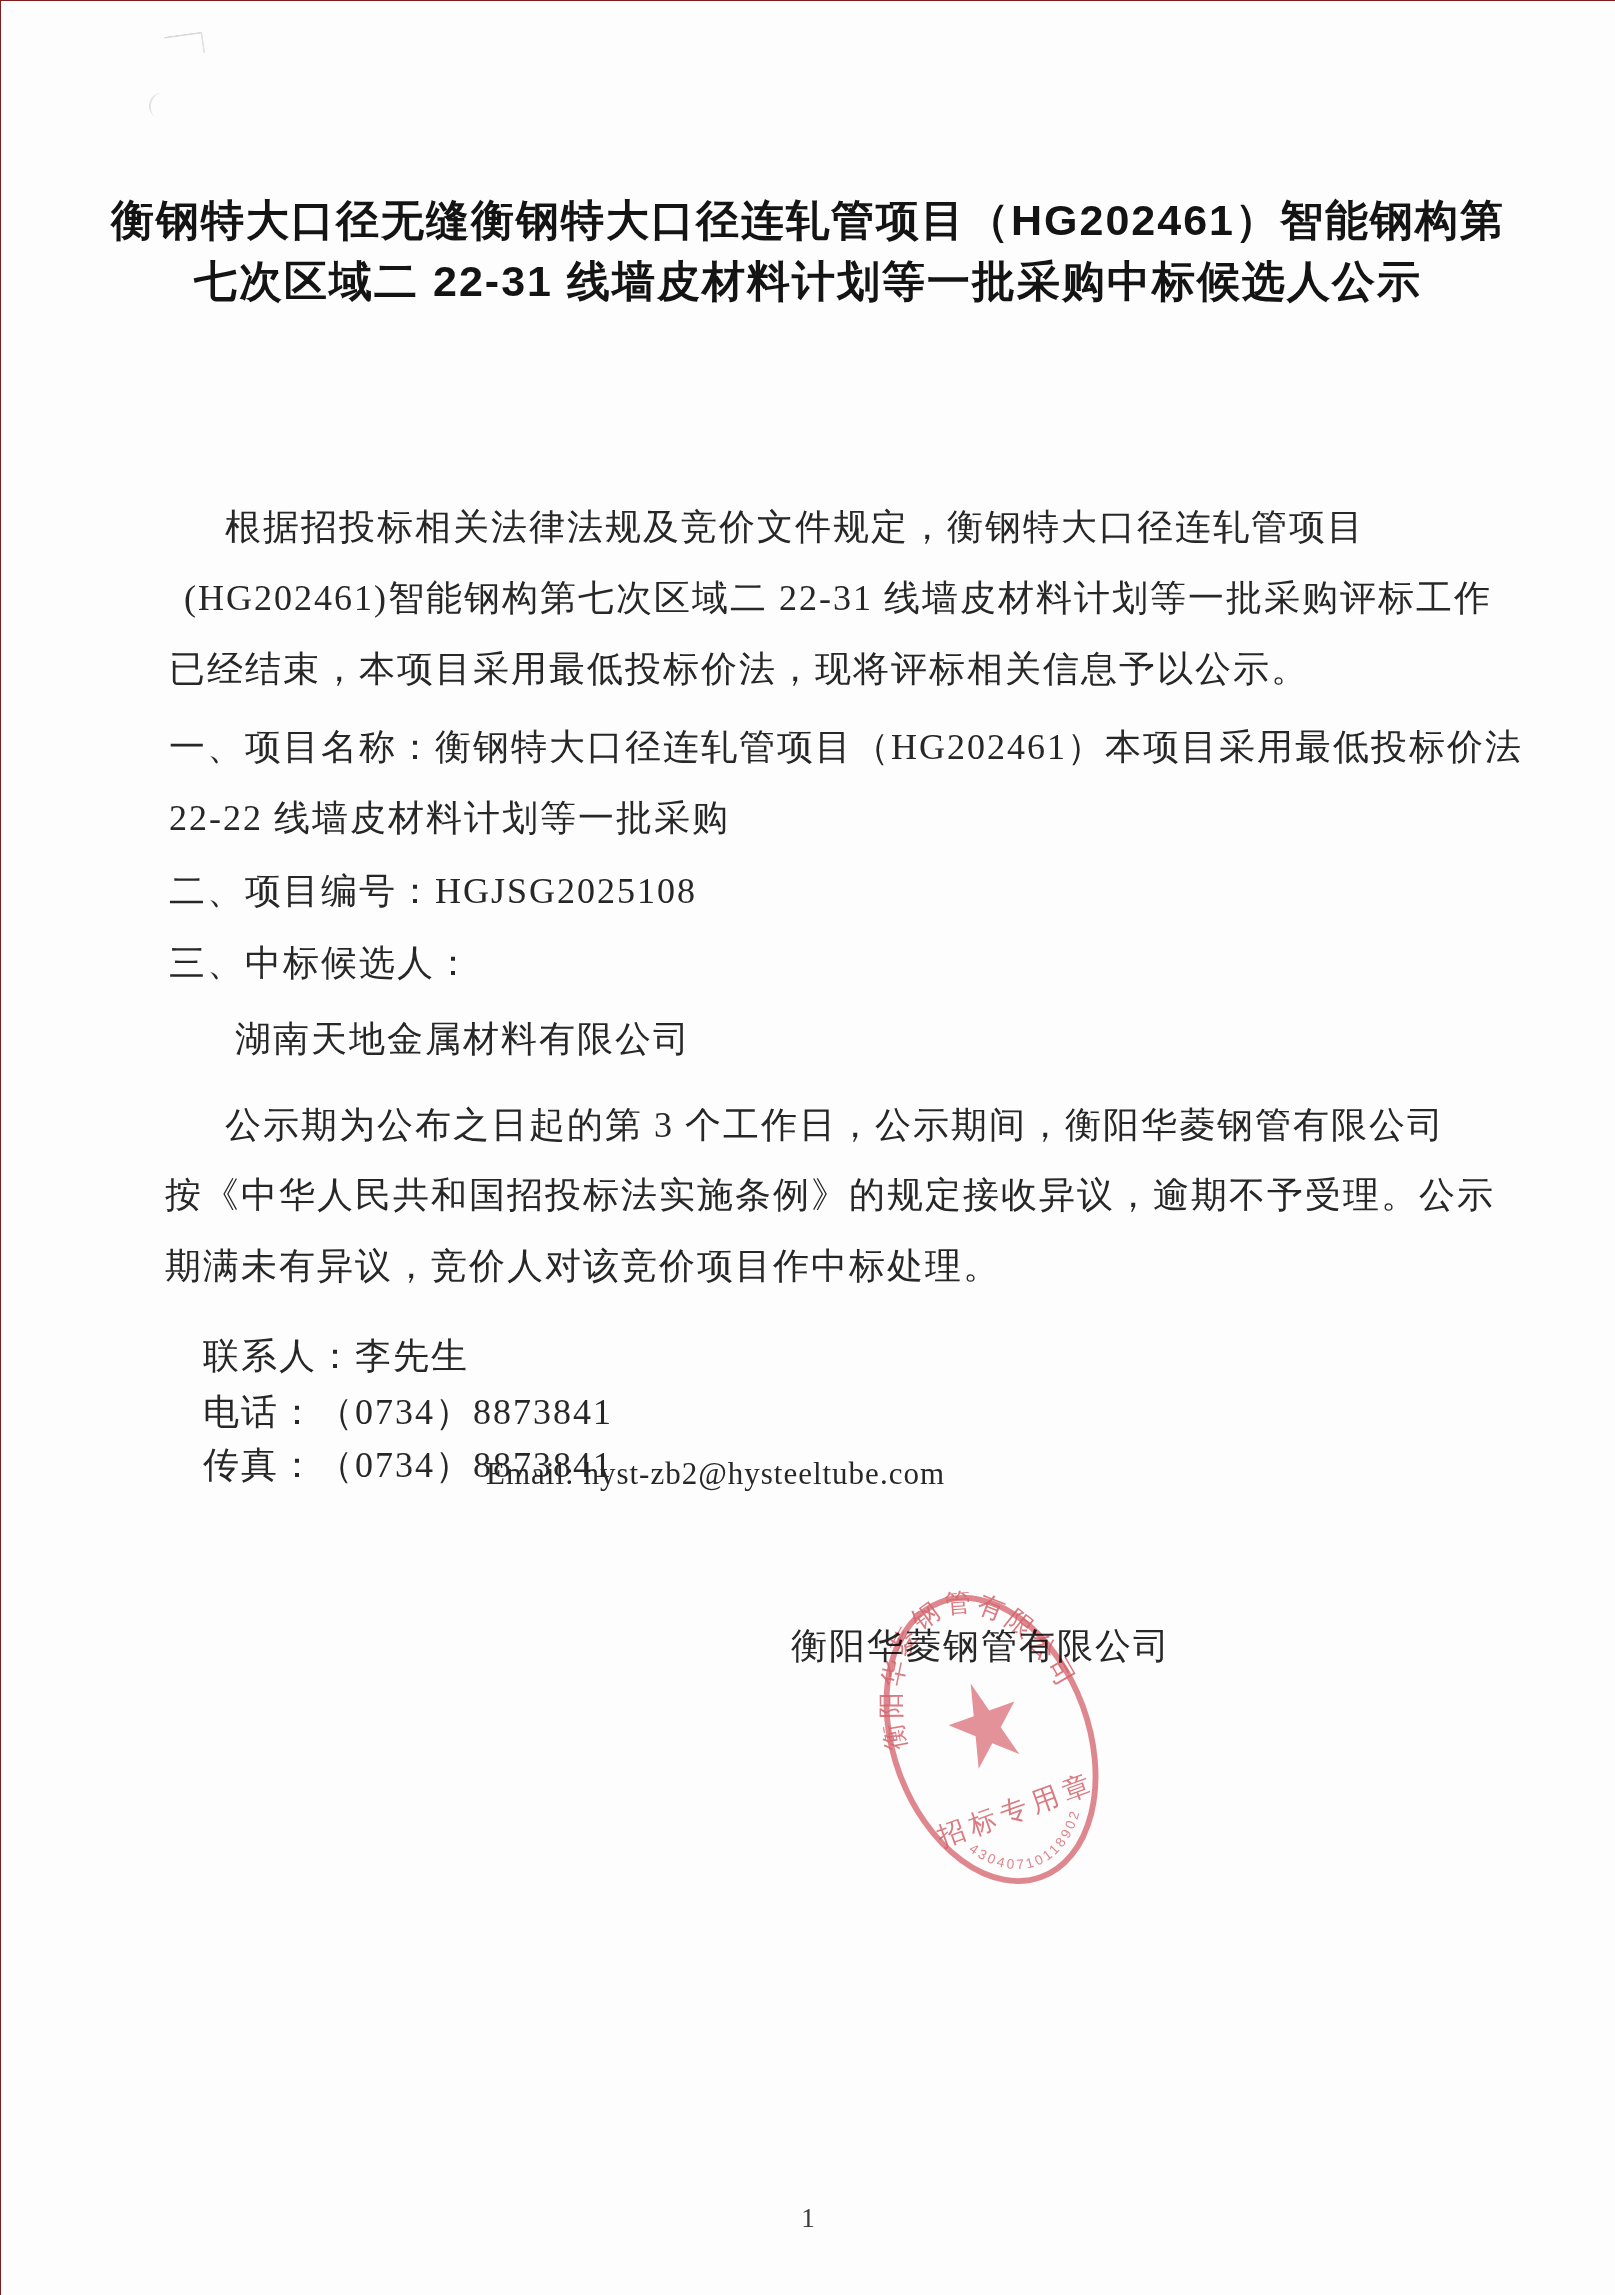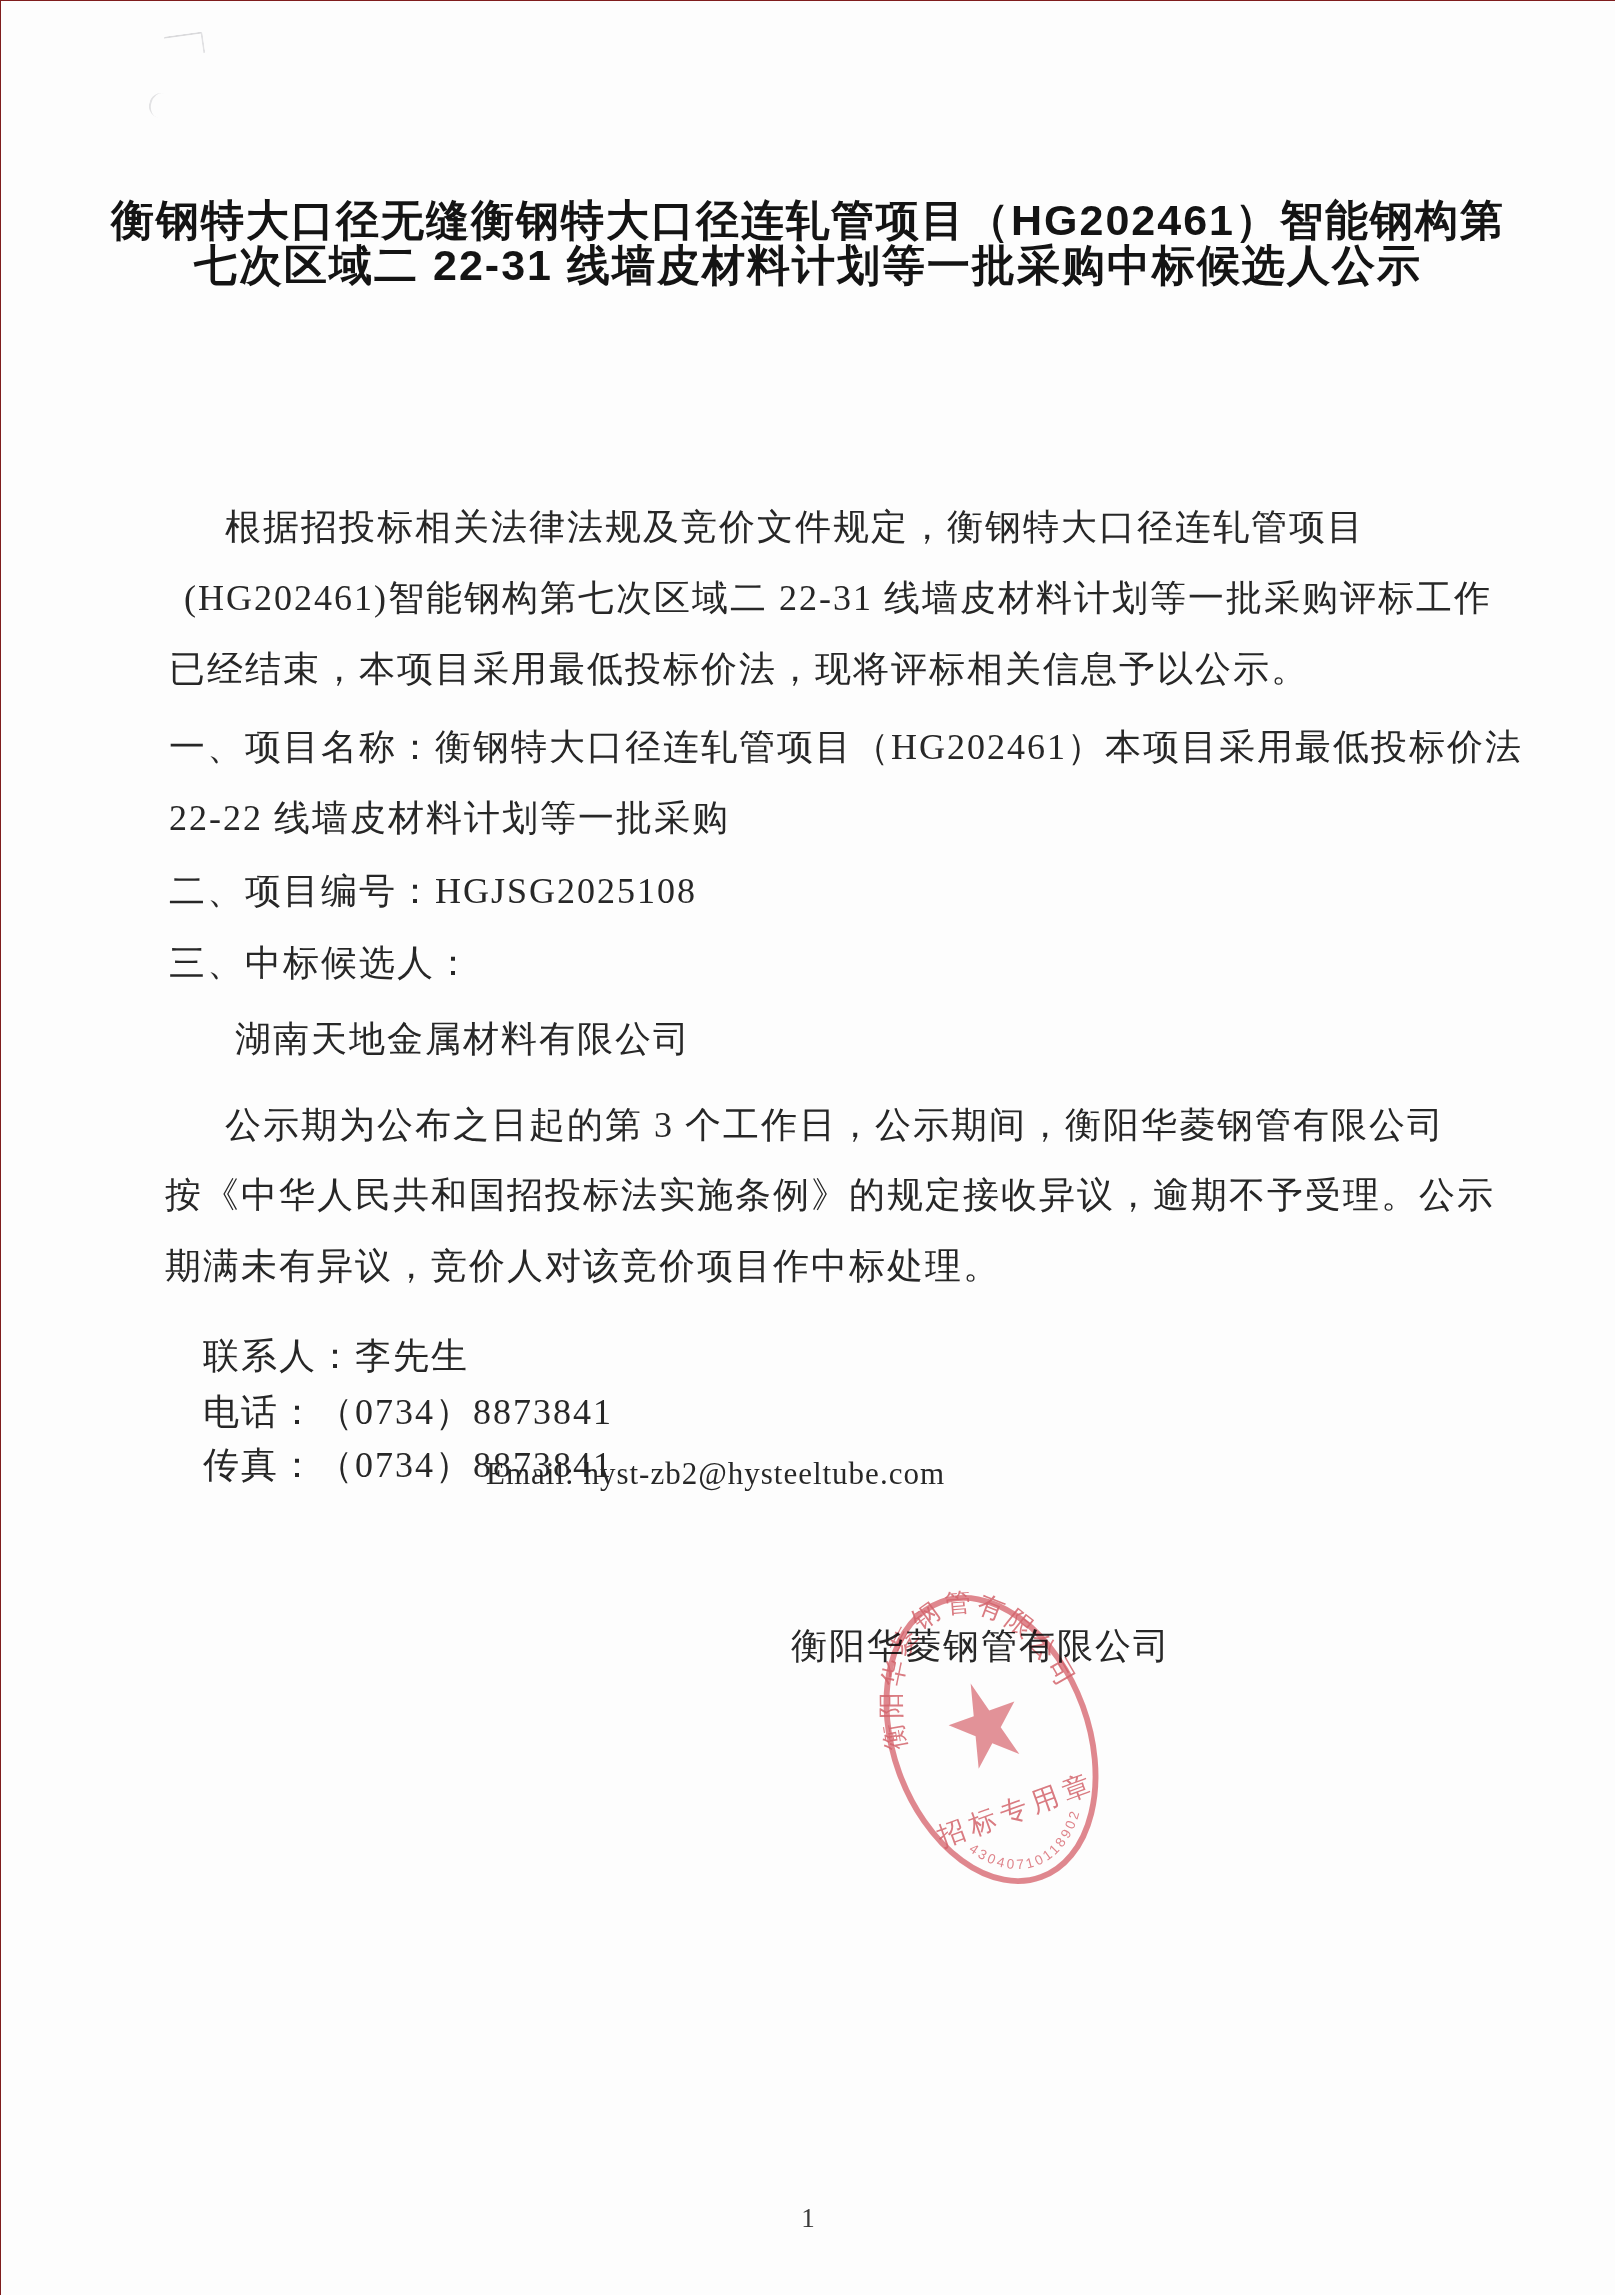--- a/index.html
+++ b/index.html
@@ -60,21 +60,21 @@
 </style>
 </head>
 <body>
 
 <div class="page">
 
   <div class="artifact-a"></div>
   <div class="artifact-b"></div>
 
   <div class="title-line" style="top:191px;">衡钢特大口径无缝衡钢特大口径连轧管项目（HG202461）智能钢构第</div>
-  <div class="title-line" style="top:236px;">七次区域二 22-31 线墙皮材料计划等一批采购中标候选人公示</div>
+  <div class="title-line" style="top:252px;">七次区域二 22-31 线墙皮材料计划等一批采购中标候选人公示</div>
 
   <div class="line" style="left:224px;top:502px;">根据招投标相关法律法规及竞价文件规定，衡钢特大口径连轧管项目</div>
   <div class="line" style="left:183px;top:573px;">(HG202461)智能钢构第七次区域二 22-31 线墙皮材料计划等一批采购评标工作</div>
   <div class="line" style="left:168px;top:644px;">已经结束，本项目采用最低投标价法，现将评标相关信息予以公示。</div>
 
   <div class="line" style="left:168px;top:722px;">一、项目名称：衡钢特大口径连轧管项目（HG202461）本项目采用最低投标价法</div>
   <div class="line" style="left:168px;top:793px;">22-22 线墙皮材料计划等一批采购</div>
   <div class="line" style="left:168px;top:866px;">二、项目编号：HGJSG2025108</div>
   <div class="line" style="left:234px;top:1014px;">湖南天地金属材料有限公司</div>
   <div class="line" style="left:168px;top:938px;">三、中标候选人：</div>

